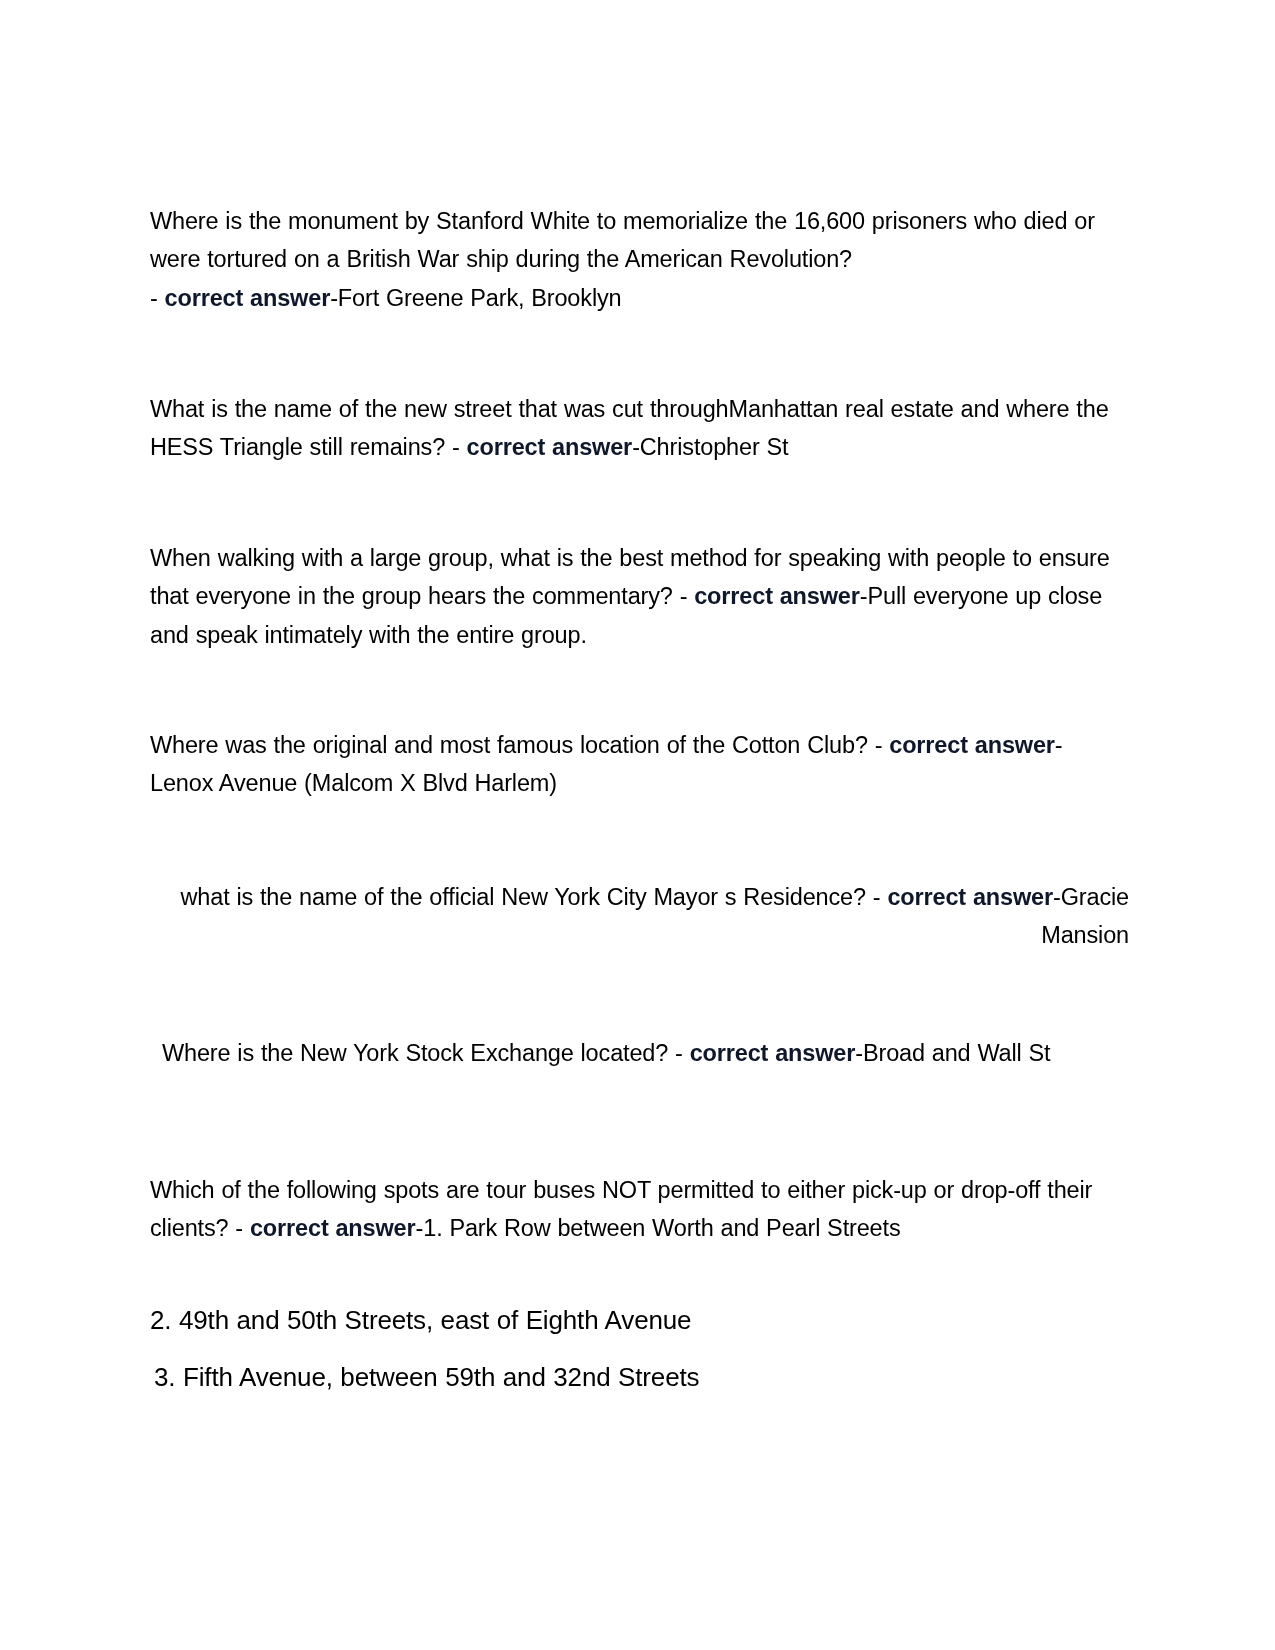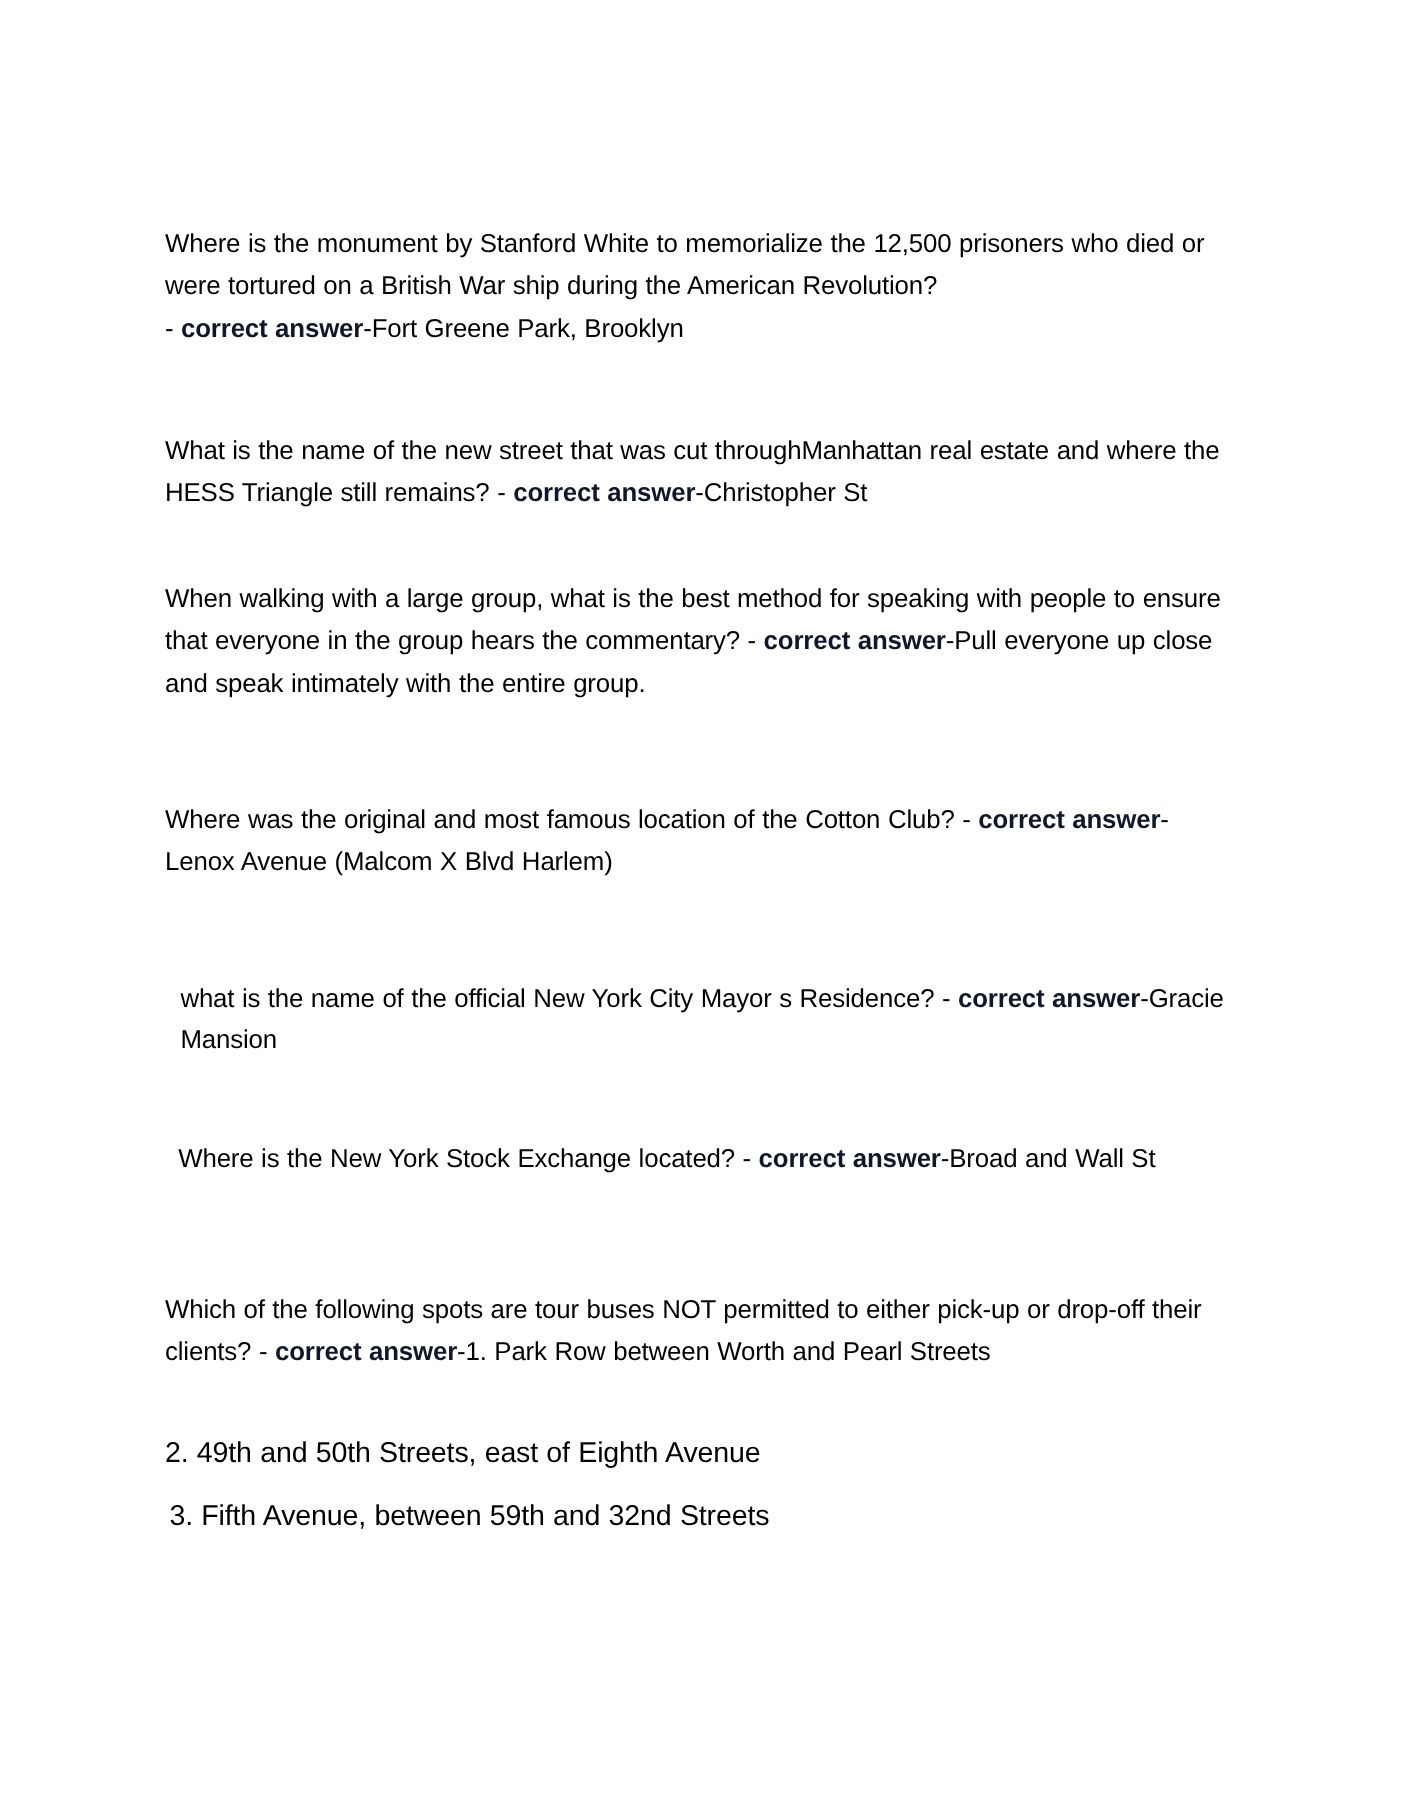--- a/index.html
+++ b/index.html
@@ -42,29 +42,29 @@
       line-height: 38.3px;
       letter-spacing: -0.15px;
       word-spacing: 0.5px;
     }
   </style>
 </head>
 <body>
 
 <div class="page">
 
-  <p class="qa" style="top:202px; margin:0;"><span>Where is the monument by Stanford White to memorialize the 12,500 prisoners who died or were tortured on a British War ship during the American Revolution?</span><br><span>- </span><span class="label">correct answer</span><span>-Fort Greene Park, Brooklyn</span></p>
+  <p class="qa" style="top:202px; margin:0;"><span>Where is the monument by Stanford White to memorialize the 16,600 prisoners who died or were tortured on a British War ship during the American Revolution?</span><br><span>- </span><span class="label">correct answer</span><span>-Fort Greene Park, Brooklyn</span></p>
 
   <p class="qa" style="top:390px; margin:0;"><span>What is the name of the new street that was cut throughManhattan real estate and where the HESS Triangle still remains?</span><span> - </span><span class="label">correct answer</span><span>-Christopher St</span></p>
 
-  <p class="qa" style="top:525px; margin:0;"><span>When walking with a large group, what is the best method for speaking with people to ensure that everyone in the group hears the commentary?</span><span> - </span><span class="label">correct answer</span><span>-Pull everyone up close and speak intimately with the entire group.</span></p>
+  <p class="qa" style="top:539px; margin:0;"><span>When walking with a large group, what is the best method for speaking with people to ensure that everyone in the group hears the commentary?</span><span> - </span><span class="label">correct answer</span><span>-Pull everyone up close and speak intimately with the entire group.</span></p>
 
   <p class="qa" style="top:726px; margin:0;"><span>Where was the original and most famous location of the Cotton Club?</span><span> - </span><span class="label">correct answer</span><span>-Lenox Avenue (Malcom X Blvd Harlem)</span></p>
 
-  <p class="qa" style="top:874px; margin:14px;"><span>what is the name of the official New York City Mayor s Residence?</span><span> - </span><span class="label">correct answer</span><span>-Gracie Mansion</span></p>
+  <p class="qa" style="top:874px; margin:4px;text-align:right;"><span>what is the name of the official New York City Mayor s Residence?</span><span> - </span><span class="label">correct answer</span><span>-Gracie Mansion</span></p>
 
   <p class="qa" style="top:1022px; margin:12px;"><span>Where is the New York Stock Exchange located?</span><span> - </span><span class="label">correct answer</span><span>-Broad and Wall St</span></p>
 
   <p class="qa" style="top:1171px; margin:0;"><span>Which of the following spots are tour buses NOT permitted to either pick-up or drop-off their clients?</span><span> - </span><span class="label">correct answer</span><span>-1. Park Row between Worth and Pearl Streets</span></p>
 
   <p class="list-item" style="top:1301px; margin:0;">2. 49th and 50th Streets, east of Eighth Avenue</p>
 
   <p class="list-item" style="top:1354px; margin:4px;">3. Fifth Avenue, between 59th and 32nd Streets</p>
 
 </div>

